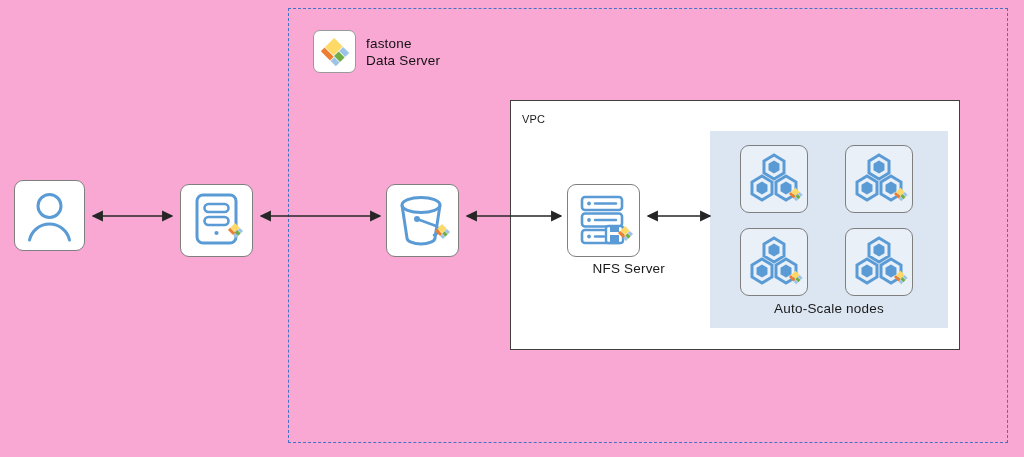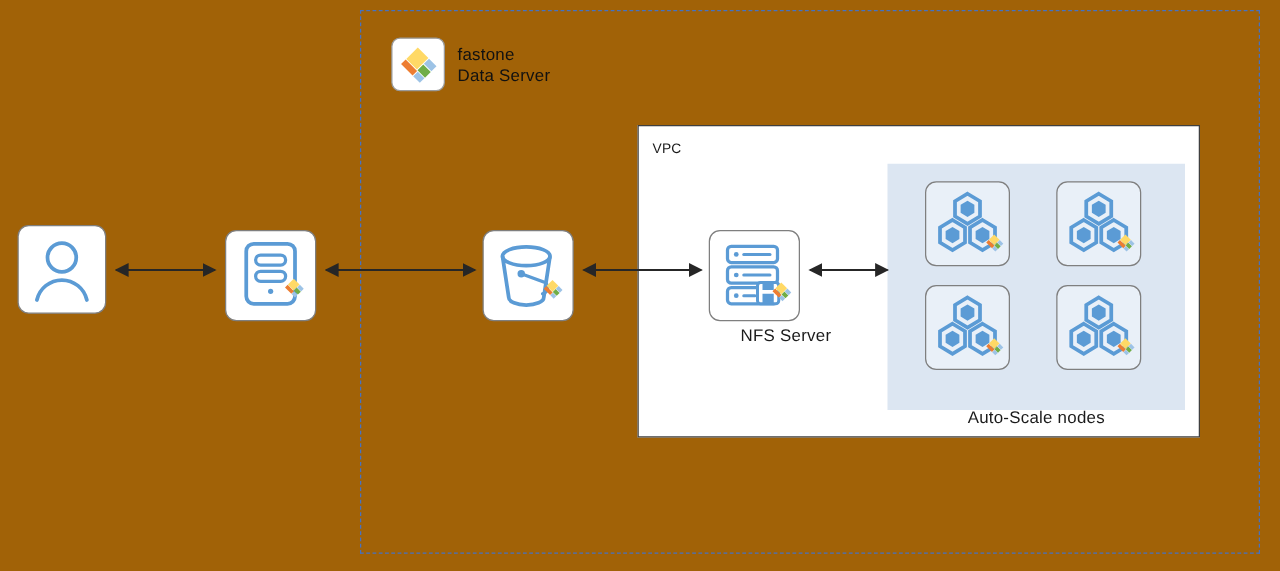--- a/index.html
+++ b/index.html
@@ -4,21 +4,21 @@
 <style>
   html,body{margin:0;padding:0;background:#ffffff;}
   body{
     font-family:"Liberation Sans", sans-serif;
     -webkit-font-smoothing:antialiased;
   }
   #canvas{
     position:relative;
     width:1024px;
     height:457px;
-    background:#a16207;
+    background:#f9a8d4;
     overflow:hidden;
   }
 
   
   .cloud-boundary{
     position:absolute;
     left:288px; top:8px;
     width:720px; height:435px;
     border:1.5px dashed #4472c4;
     box-sizing:border-box;
@@ -45,21 +45,20 @@
     background:#dce6f2;
   }
   .asg-label{
     position:absolute;
     left:710px; top:301px;
     width:238px;
     text-align:center;
     font-size:13.5px;
     color:#1a1a1a;
     letter-spacing:.2px;
-    margin-top:25px;
   }
 
   
   .tile{
     position:absolute;
     box-sizing:border-box;
     background:#ffffff;
     border:1.2px solid #7f7f7f;
     border-radius:9px;
   }

